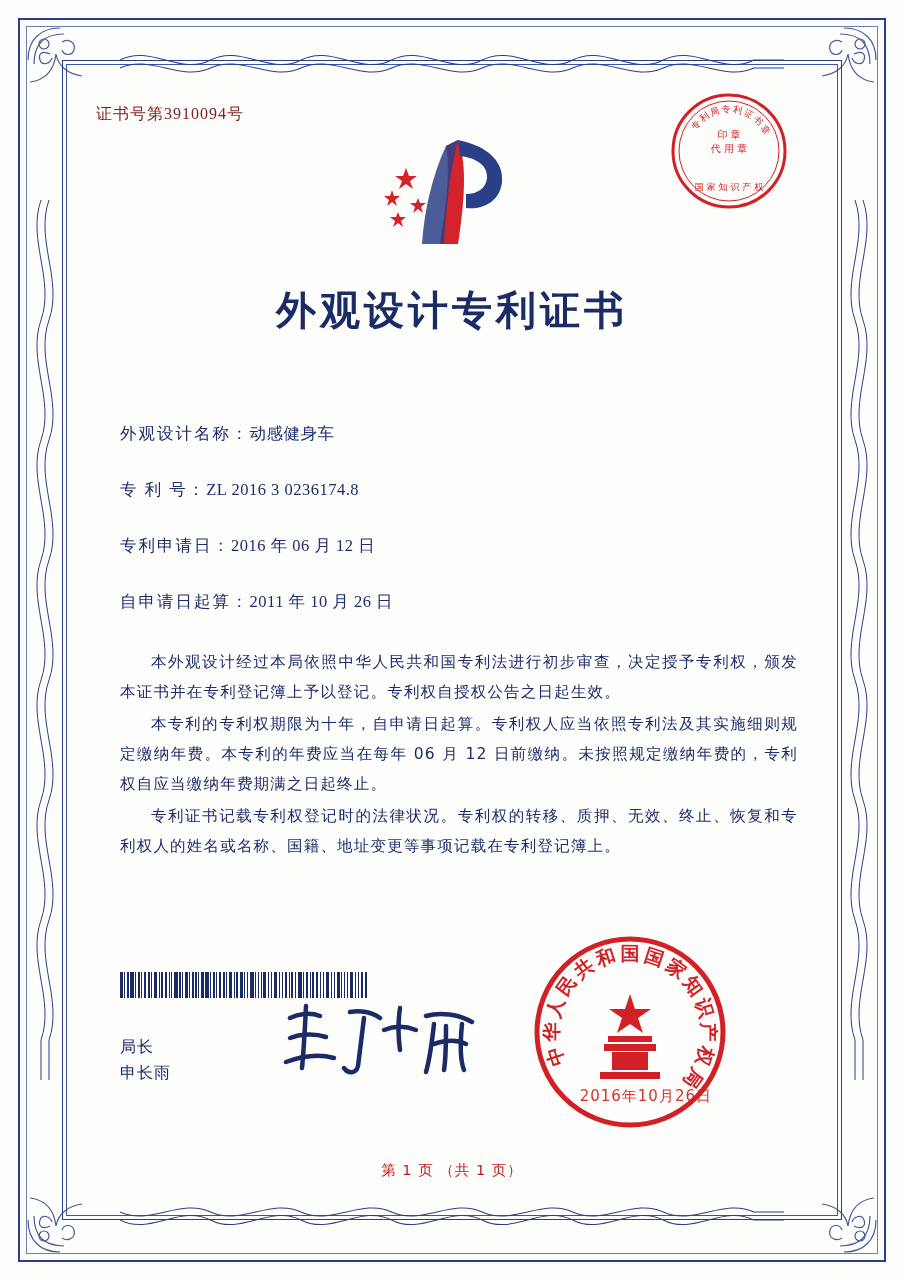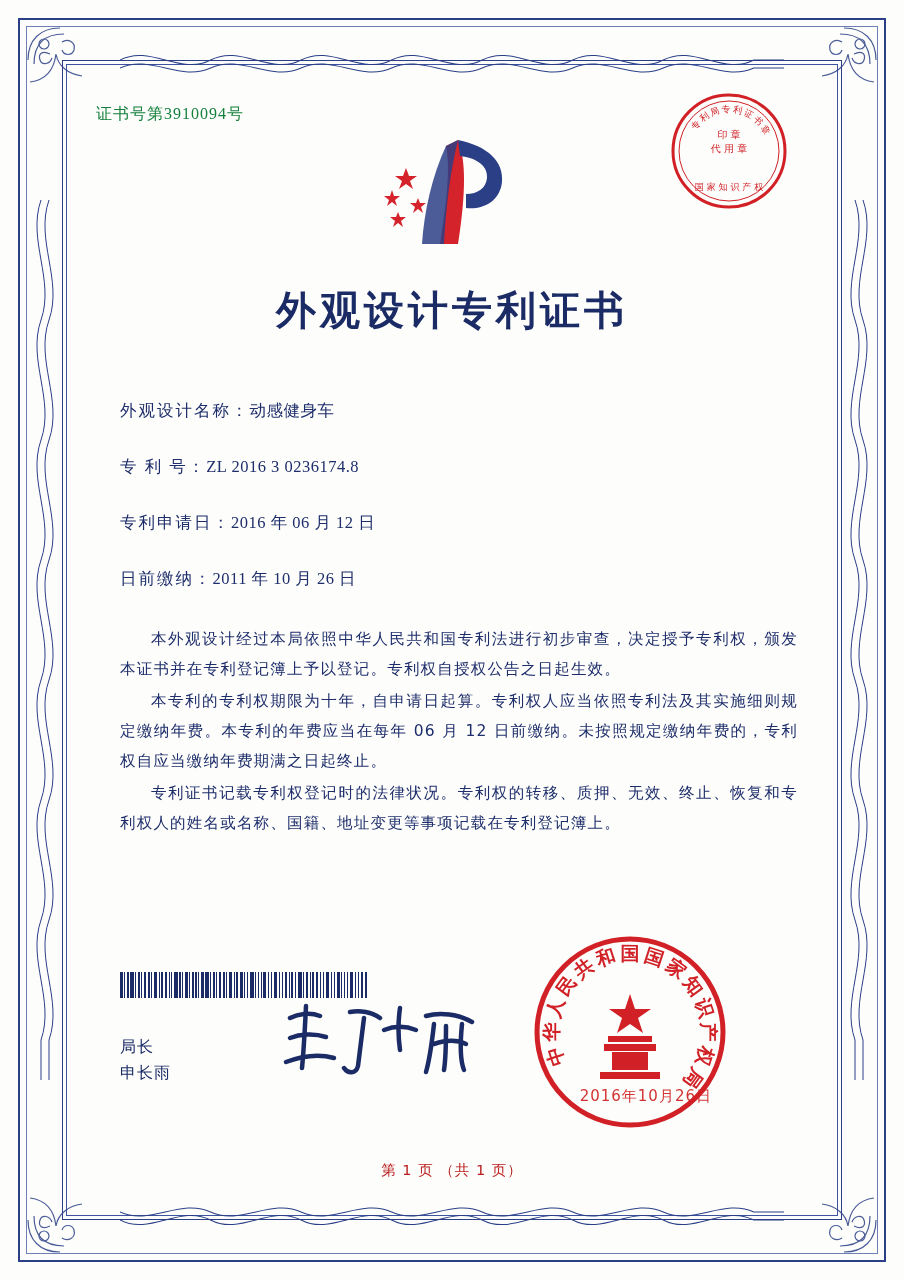--- a/index.html
+++ b/index.html
@@ -77,21 +77,21 @@
 
   
   .content {
     position: absolute;
     left: 96px; right: 96px; top: 86px; bottom: 86px;
   }
 
   .cert-no {
     font-size: 16px;
     letter-spacing: 1px;
-    color: #15803d;
+    color: #7f1d1d;
     margin-top: 18px;
     font-family: "Liberation Serif", serif;
   }
 
   
   .emblem {
     position: absolute;
     left: 50%;
     transform: translateX(-50%);
     top: 46px;
@@ -112,21 +112,21 @@
     text-align: center;
     font-size: 40px;
     font-weight: bold;
     letter-spacing: 4px;
     color: #1b2b66;
     margin-top: 158px;
     font-family: "DejaVu Sans", sans-serif;
   }
 
   .fields {
-    margin-top: 62px;
+    margin-top: 85px;
     padding-left: 24px;
   }
   .field {
     font-size: 16.5px;
     color: #1e2e6b;
     margin-bottom: 34px;
     letter-spacing: 0.5px;
     white-space: nowrap;
   }
   .field .lbl { letter-spacing: 2px; }
@@ -350,21 +350,21 @@
       <div class="field">
         <span class="lbl">外观设计名称：</span><span class="val">动感健身车</span>
       </div>
       <div class="field">
         <span class="lbl">专  利  号：</span><span class="val">ZL 2016 3 0236174.8</span>
       </div>
       <div class="field">
         <span class="lbl">专利申请日：</span><span class="val">2016 年 06 月 12 日</span>
       </div>
       <div class="field">
-        <span class="lbl">日前缴纳：</span><span class="val">2011 年 10 月 26 日</span>
+        <span class="lbl">自申请日起算：</span><span class="val">2011 年 10 月 26 日</span>
       </div>
     </div>
 
     <div class="paras">
       <p class="para">本外观设计经过本局依照中华人民共和国专利法进行初步审查，决定授予专利权，颁发本证书并在专利登记簿上予以登记。专利权自授权公告之日起生效。</p>
       <p class="para">本专利的专利权期限为十年，自申请日起算。专利权人应当依照专利法及其实施细则规定缴纳年费。本专利的年费应当在每年 06 月 12 日前缴纳。未按照规定缴纳年费的，专利权自应当缴纳年费期满之日起终止。</p>
       <p class="para">专利证书记载专利权登记时的法律状况。专利权的转移、质押、无效、终止、恢复和专利权人的姓名或名称、国籍、地址变更等事项记载在专利登记簿上。</p>
     </div>
 
     <div class="barcode">

